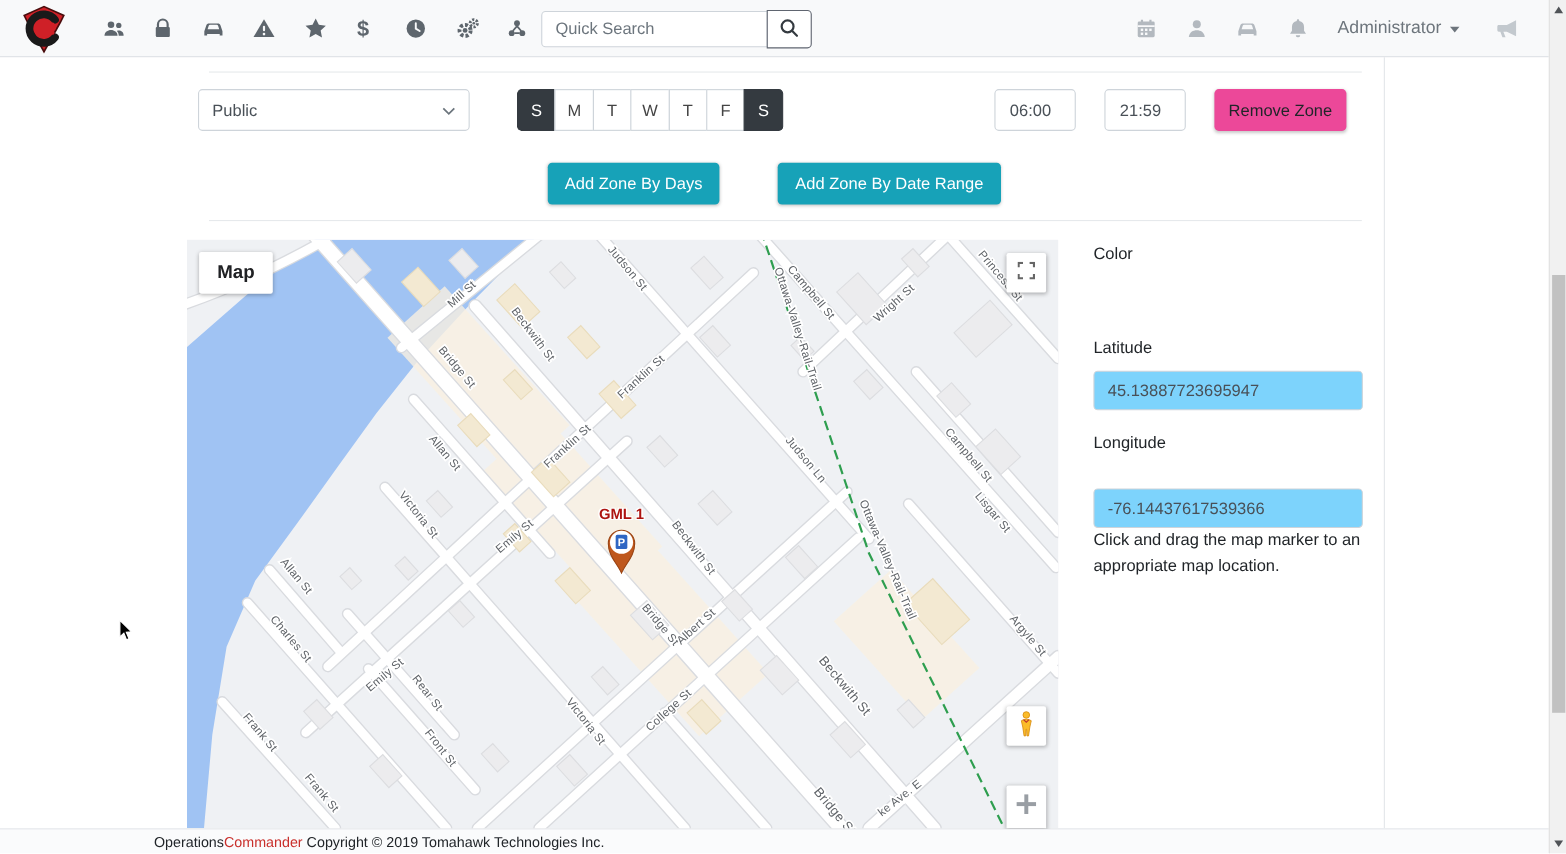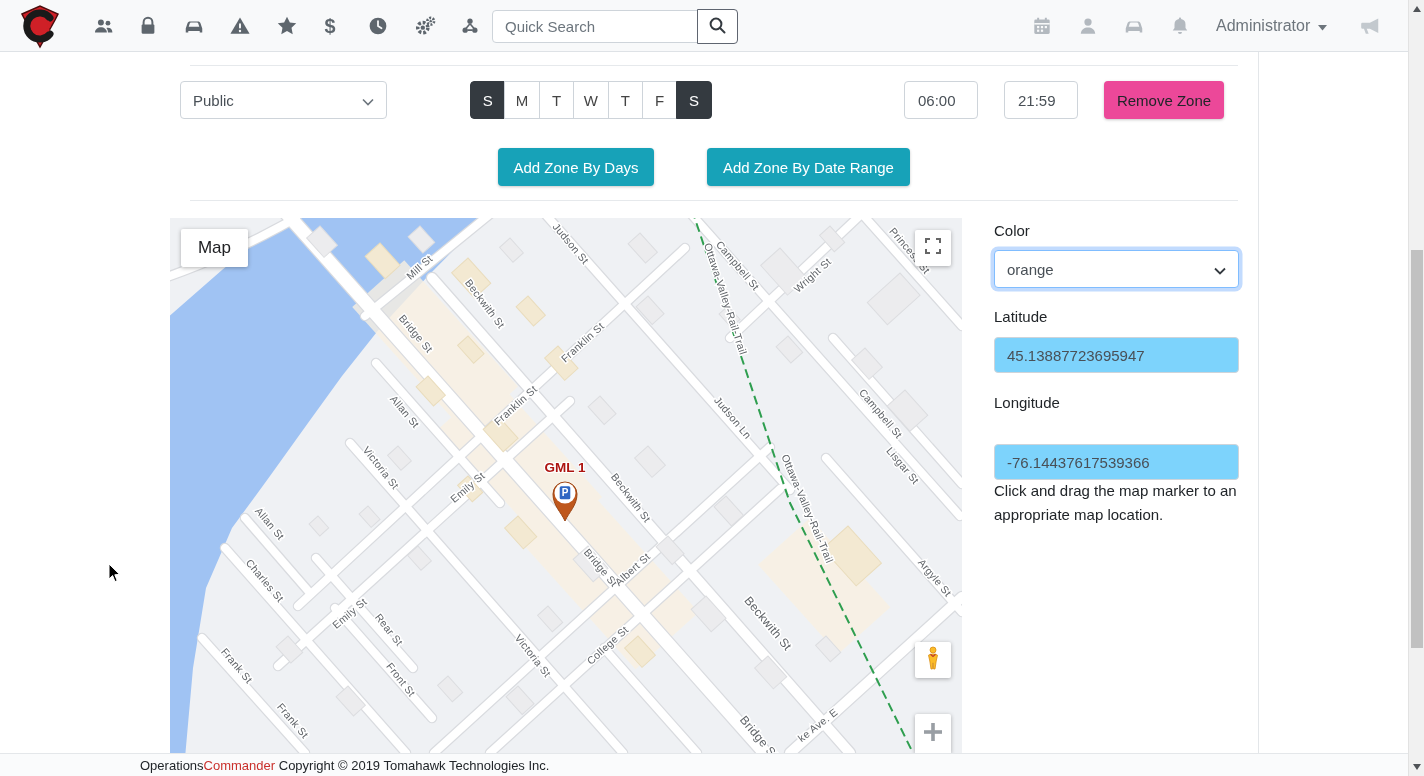--- a/index.html
+++ b/index.html
@@ -50,21 +50,21 @@
   text.slabel { font-family:"Liberation Sans",sans-serif; font-size:10.5px; fill:#5f6368;
     stroke:#fff; stroke-width:3px; paint-order:stroke; letter-spacing:.3px;
     text-anchor:middle; }
   text.slabel.big { font-size:12px; }
   .road-c { fill:none; stroke:#d9dbdf; stroke-linecap:round; }
   .road-f { fill:none; stroke:#ffffff; stroke-linecap:round; }
   .mapbtn { position:absolute; background:#fff; box-shadow:0 1px 4px rgba(0,0,0,.3);
     border-radius:2px; display:flex; align-items:center; justify-content:center;
     cursor:pointer; }
   .maptype { left:11px; top:11px; width:67px; height:38px; font-size:17px; color:#202124;
-    font-weight:normal; }
+    font-weight:bold; }
   .marker { position:absolute; left:377px; top:258px; width:36px; height:46px; }
   .mlabel { position:absolute; left:345px; top:242px; width:100px; text-align:center;
     font-size:13.5px; font-weight:bold; color:#ad1410;
     text-shadow:-1px -1px 0 #fff,1px -1px 0 #fff,-1px 1px 0 #fff,1px 1px 0 #fff; }
 
   
   .plabel { position:absolute; left:994px; font-size:15px; color:#212529; }
   .pinput { position:absolute; left:994px; width:245px; height:36px; background:#7dd3fc;
     border:1px solid #ced4da; border-radius:4px; padding:0 12px; font-size:15px;
     color:#495057; }
@@ -220,21 +220,21 @@
     </div>
     <span class="nav-ic" style="left:1359px">
       <svg viewBox="0 0 20 20" fill="#c3c9ce">
           <path d="M17.5 3.2v13.2l-7.6-3.9H7l1.8 4.6H6.2L4.5 12.5H3.2A1.2 1.2 0 0 1 2 11.3V8.2C2 7.5 2.5 7 3.2 7h6.7Z"></path>
         </svg>
     </span>
   </div>
 
   <div class="hr" style="top:65px"></div>
 
-  <div class="sel-box" style="left:180px; top:81px; width:207px;text-align:right;">
+  <div class="sel-box" style="left:180px; top:81px; width:247px;text-align:right;">
     <span>Public</span>
     <span>
       <svg width="12" height="8" viewBox="0 0 12 8">
           <path d="M1 1.5 6 6.5 11 1.5" fill="none" stroke="#6c757d" stroke-width="1.6"></path>
         </svg>
     </span>
   </div>
 
   <div class="days">
     <div class="day sel">S</div>
@@ -464,28 +464,20 @@
       <span>
         <svg width="18" height="18" viewBox="0 0 18 18" fill="#999ea4">
           <rect x="7.2" y="0" width="3.6" height="18"></rect>
             <rect x="0" y="7.2" width="18" height="3.6"></rect>
         </svg>
       </span>
     </div>
   </div>
 
   <div class="plabel" style="top:222px">Color</div>
-  <div class="sel-box focus-sel" style="left:994px; top:250px; width:245px;">
-    <span>orange</span>
-    <span>
-      <svg width="12" height="8" viewBox="0 0 12 8">
-          <path d="M1 1.5 6 6.5 11 1.5" fill="none" stroke="#343a40" stroke-width="1.8"></path>
-        </svg>
-    </span>
-  </div>
 
   <div class="plabel" style="top:308px">Latitude</div>
   <input class="pinput" style="top: 337px;" readonly="" value="45.13887723695947">
 
   <div class="plabel" style="top:394px">Longitude</div>
   <input class="pinput" style="top: 423px; margin-top: 21px;" readonly="" value="-76.14437617539366">
 
   <div class="helper">Click and drag the map marker to an appropriate map location.</div>
 
   <div class="vline"></div>

